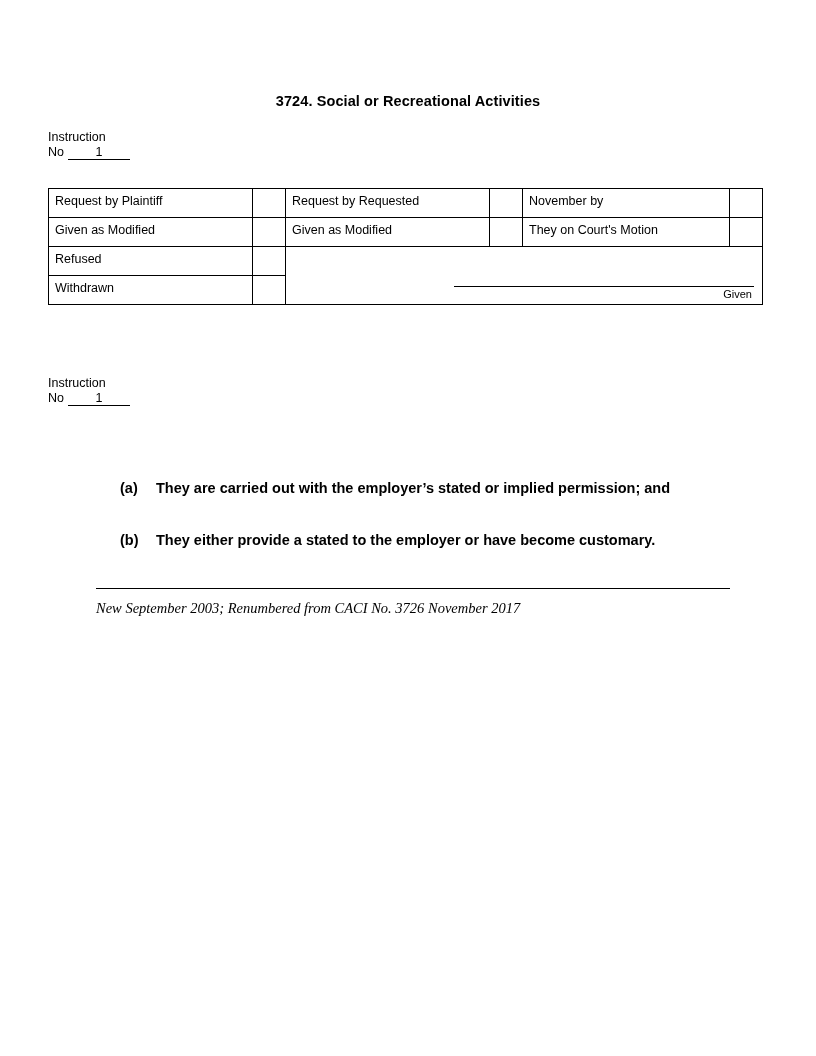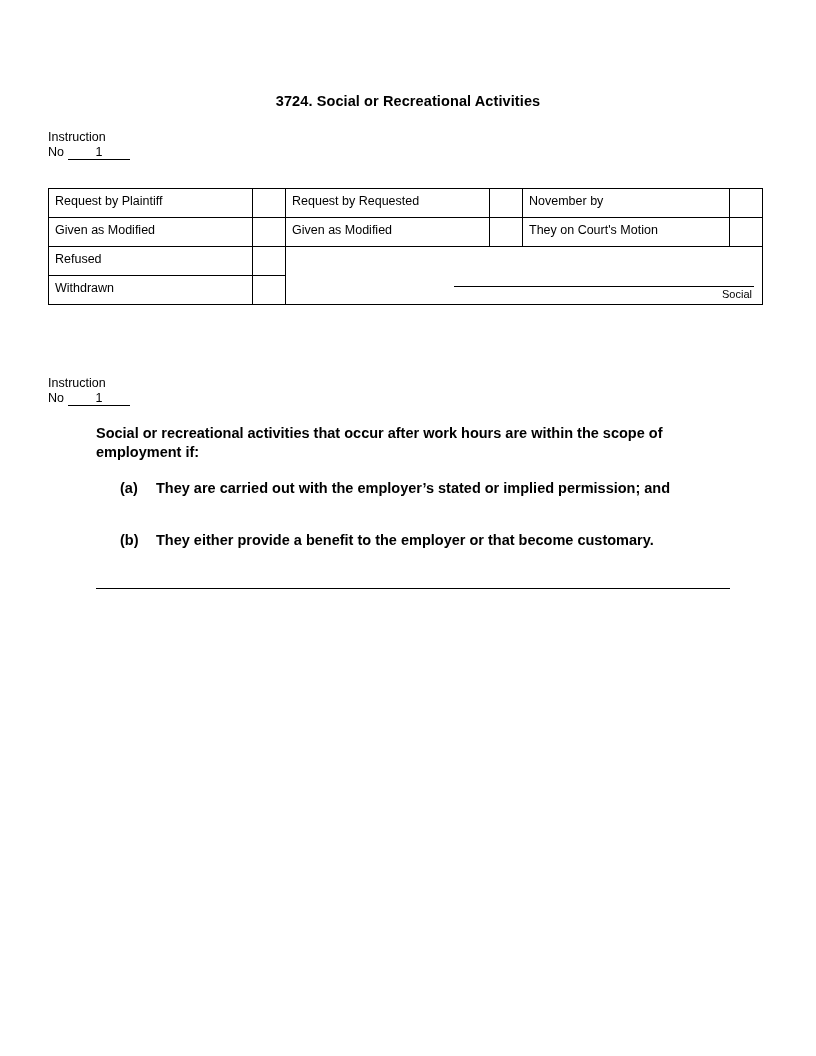--- a/index.html
+++ b/index.html
@@ -193,47 +193,47 @@
         <td class="cell-check"></td>
         <td class="cell-label">They on Court's Motion</td>
         <td class="cell-check"></td>
       </tr>
       <tr>
         <td class="cell-label">Refused</td>
         <td class="cell-check"></td>
         <td class="signature-cell" colspan="4" rowspan="2">
           <div class="sig-wrap">
             <div class="sig-line"></div>
-            <span class="sig-label">Social</span>
+            <span class="sig-label">Given</span>
           </div>
         </td>
       </tr>
       <tr>
         <td class="cell-label">Withdrawn</td>
         <td class="cell-check"></td>
       </tr>
     </tbody>
   </table>
 
   <div class="instr-block" id="instr-bottom">
     <span class="lbl-instruction">Instruction</span>
     <span class="instr-row">
       <span class="lbl-no">No</span>
       <span class="instr-blank">1</span>
     </span>
   </div>
 
-  <div class="body-text">Social or recreational activities that occur after work hours are within the scope of employment if:</div>
 
   <div class="list-item" id="item-a">
     <span class="list-marker">(a)</span>
     <span class="list-body">They are carried out with the employer’s stated or implied permission; and</span>
   </div>
 
   <div class="list-item" id="item-b">
     <span class="list-marker">(b)</span>
-    <span class="list-body">They either provide a benefit to the employer or that become customary.</span>
+    <span class="list-body">They either provide a stated to the employer or have become customary.</span>
   </div>
 
   <div class="rule"></div>
 
+  <div class="source-note">New September 2003; Renumbered from CACI No. 3726 November 2017</div>
 
 </div>
 
 </body></html>

